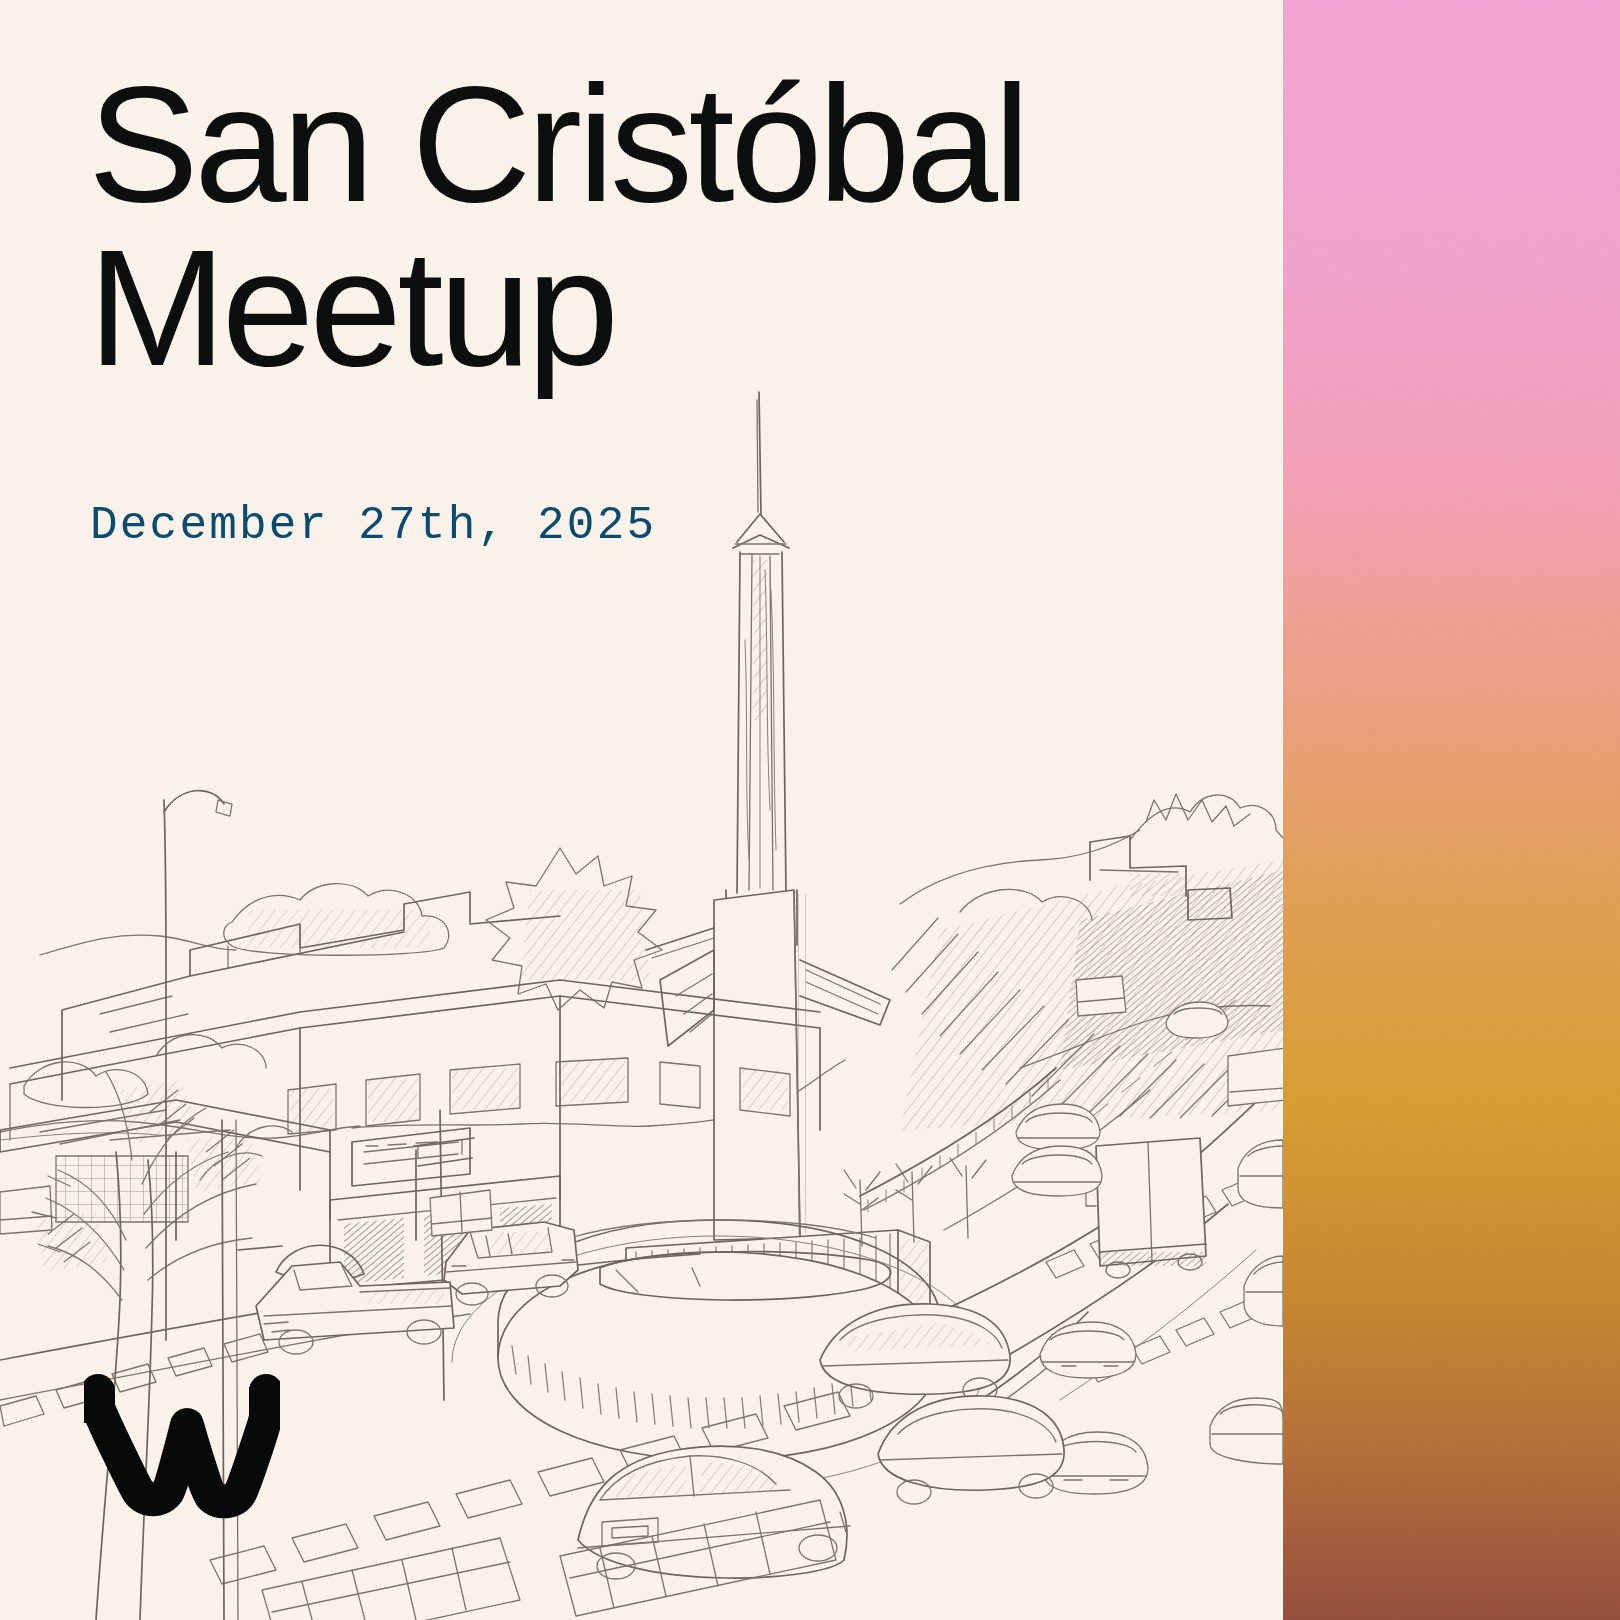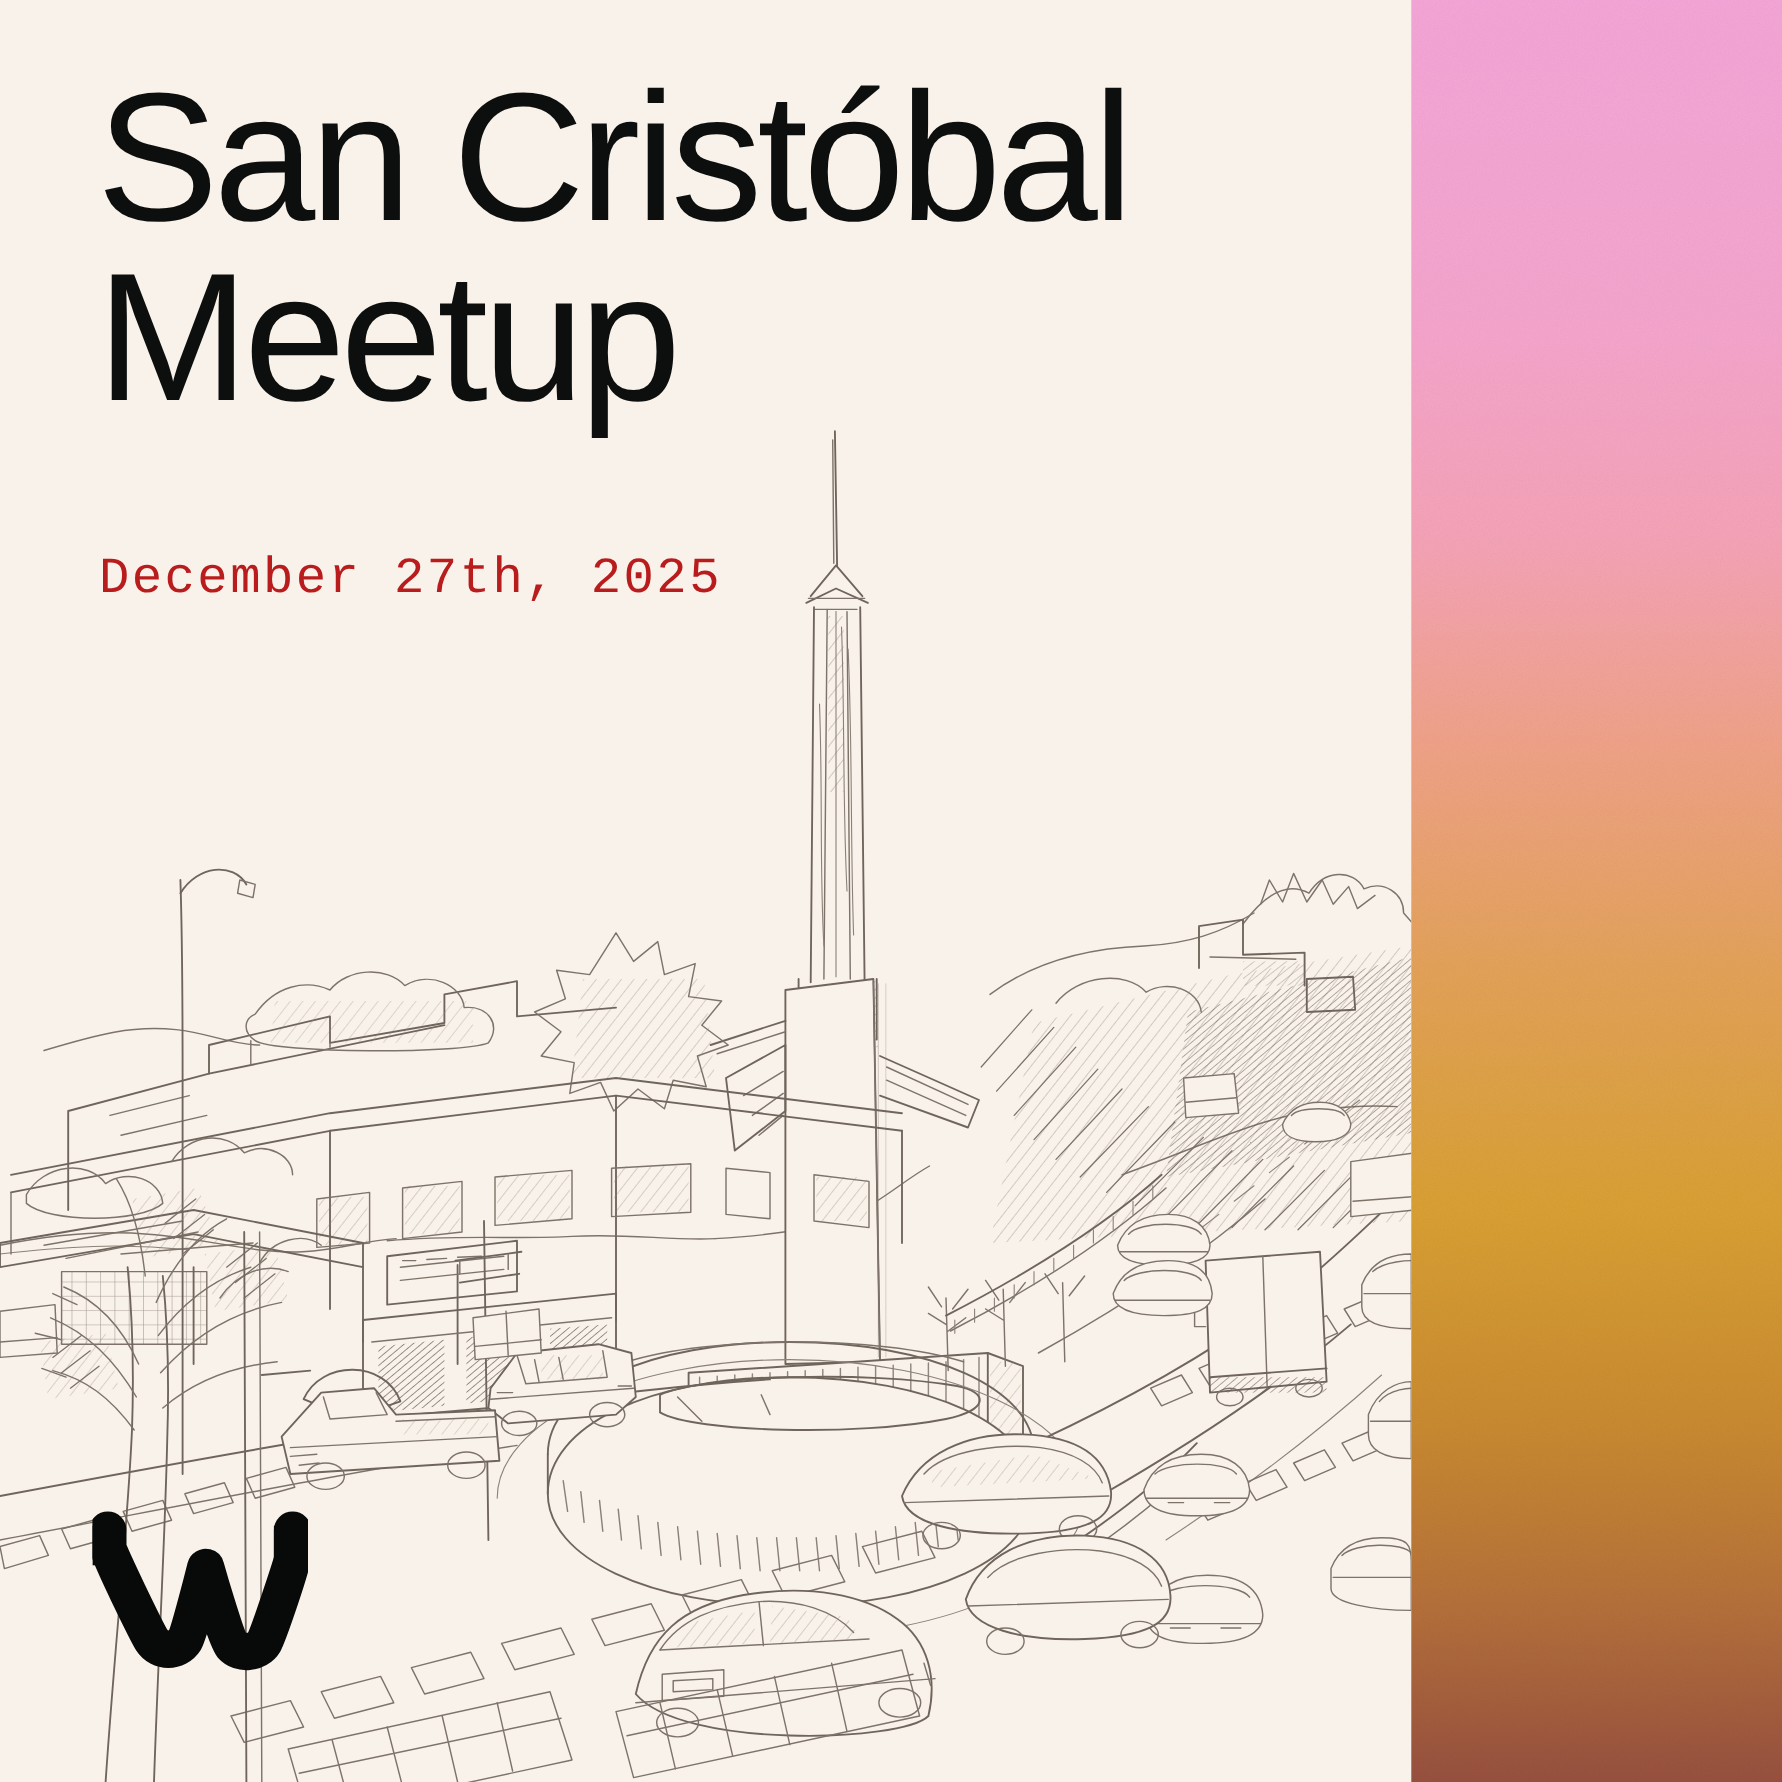--- a/index.html
+++ b/index.html
@@ -525,21 +525,21 @@
           <path class="ln2" d="M570 1778 L830 1722"></path>
         </g>
 
         </g>
       </svg>
     </div>
 
     <h1 class="title" style="color: rgb(13, 15, 14);">San Cristóbal
 Meetup</h1>
 
-    <p class="date" style="color: #b91c1c;">December 27th, 2025</p>
+    <p class="date" style="color: #0c4a6e;">December 27th, 2025</p>
 
     <div class="logo">
       <svg viewBox="0 0 196 150" aria-hidden="true">
         <path d="M14 14
                  L14 40
                  C14 40 52 116 56 120
                  C62 128 76 128 82 120
                  C86 114 104 46 104 46
                  C104 46 120 116 126 122
                  C133 130 147 129 152 120

